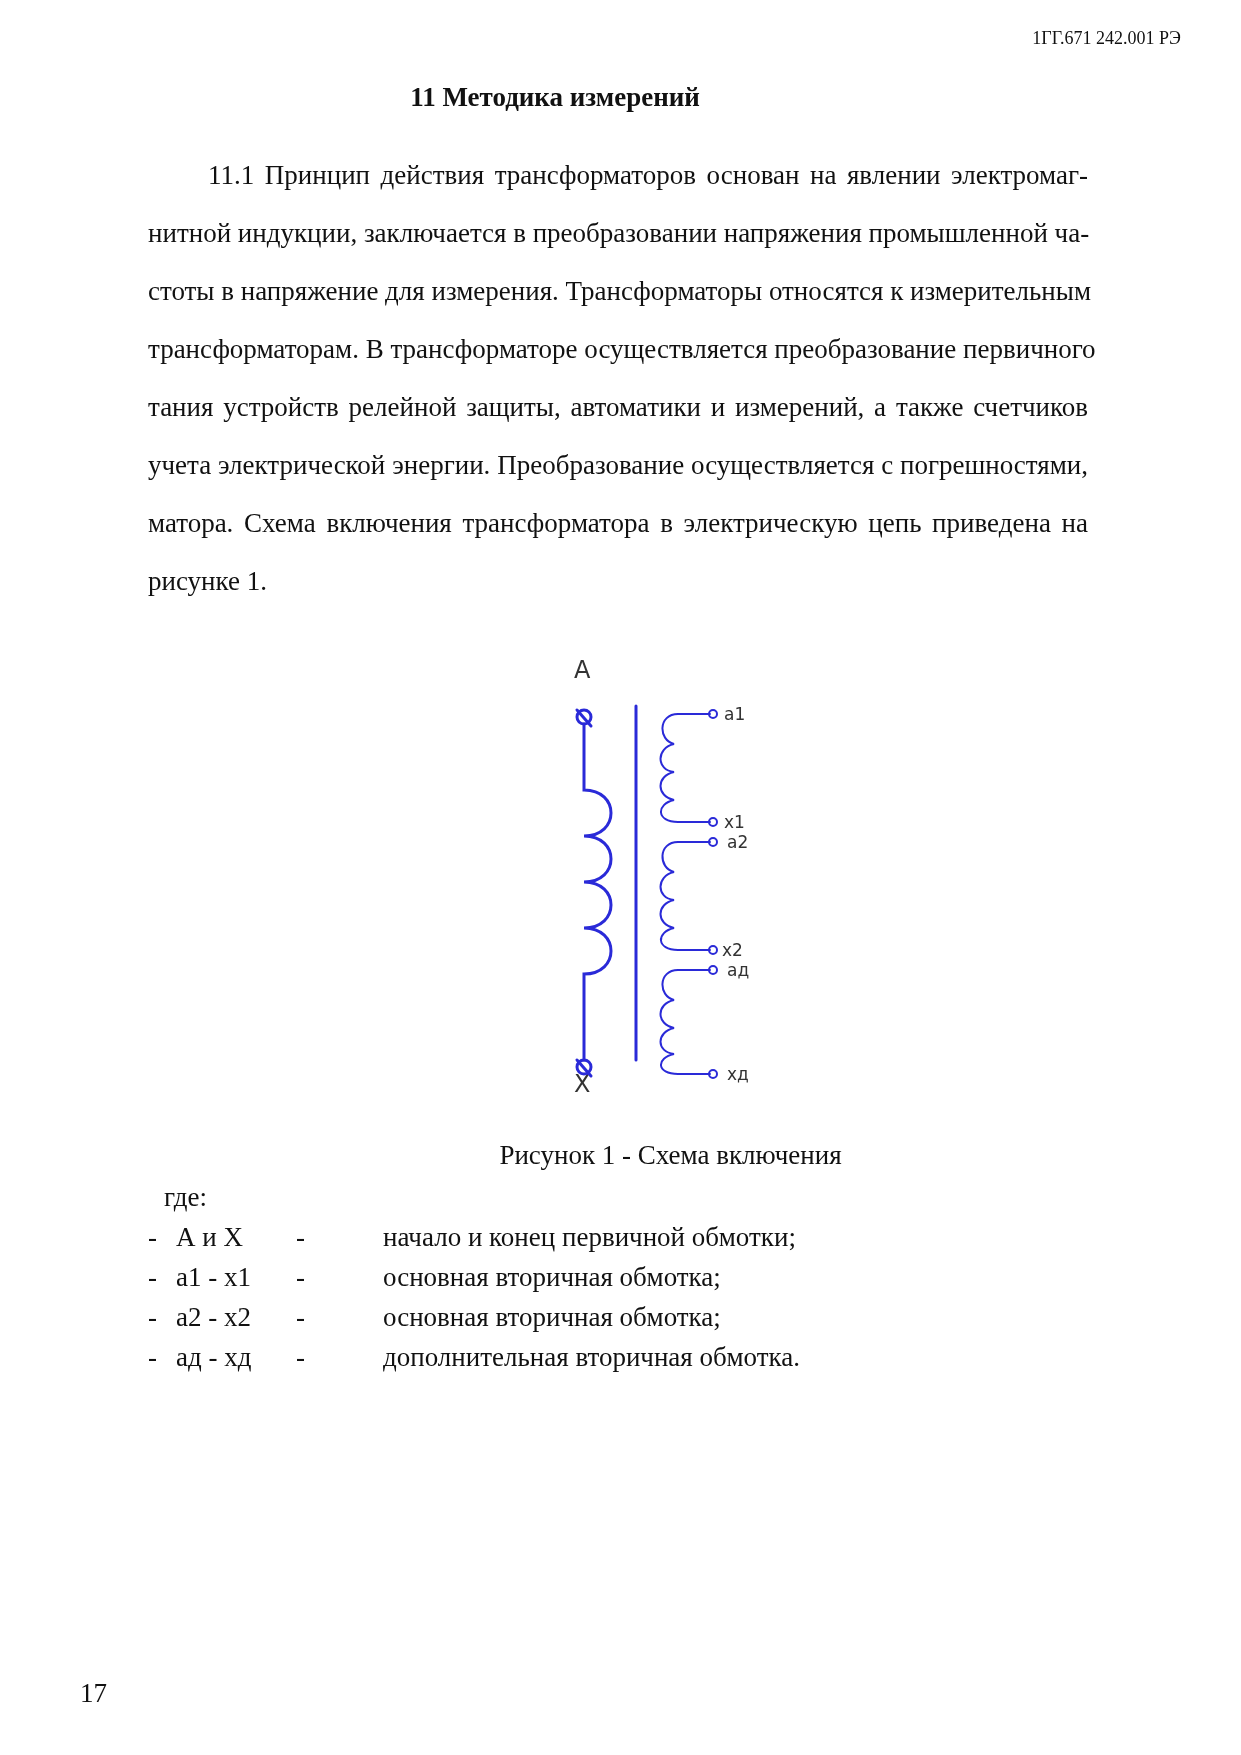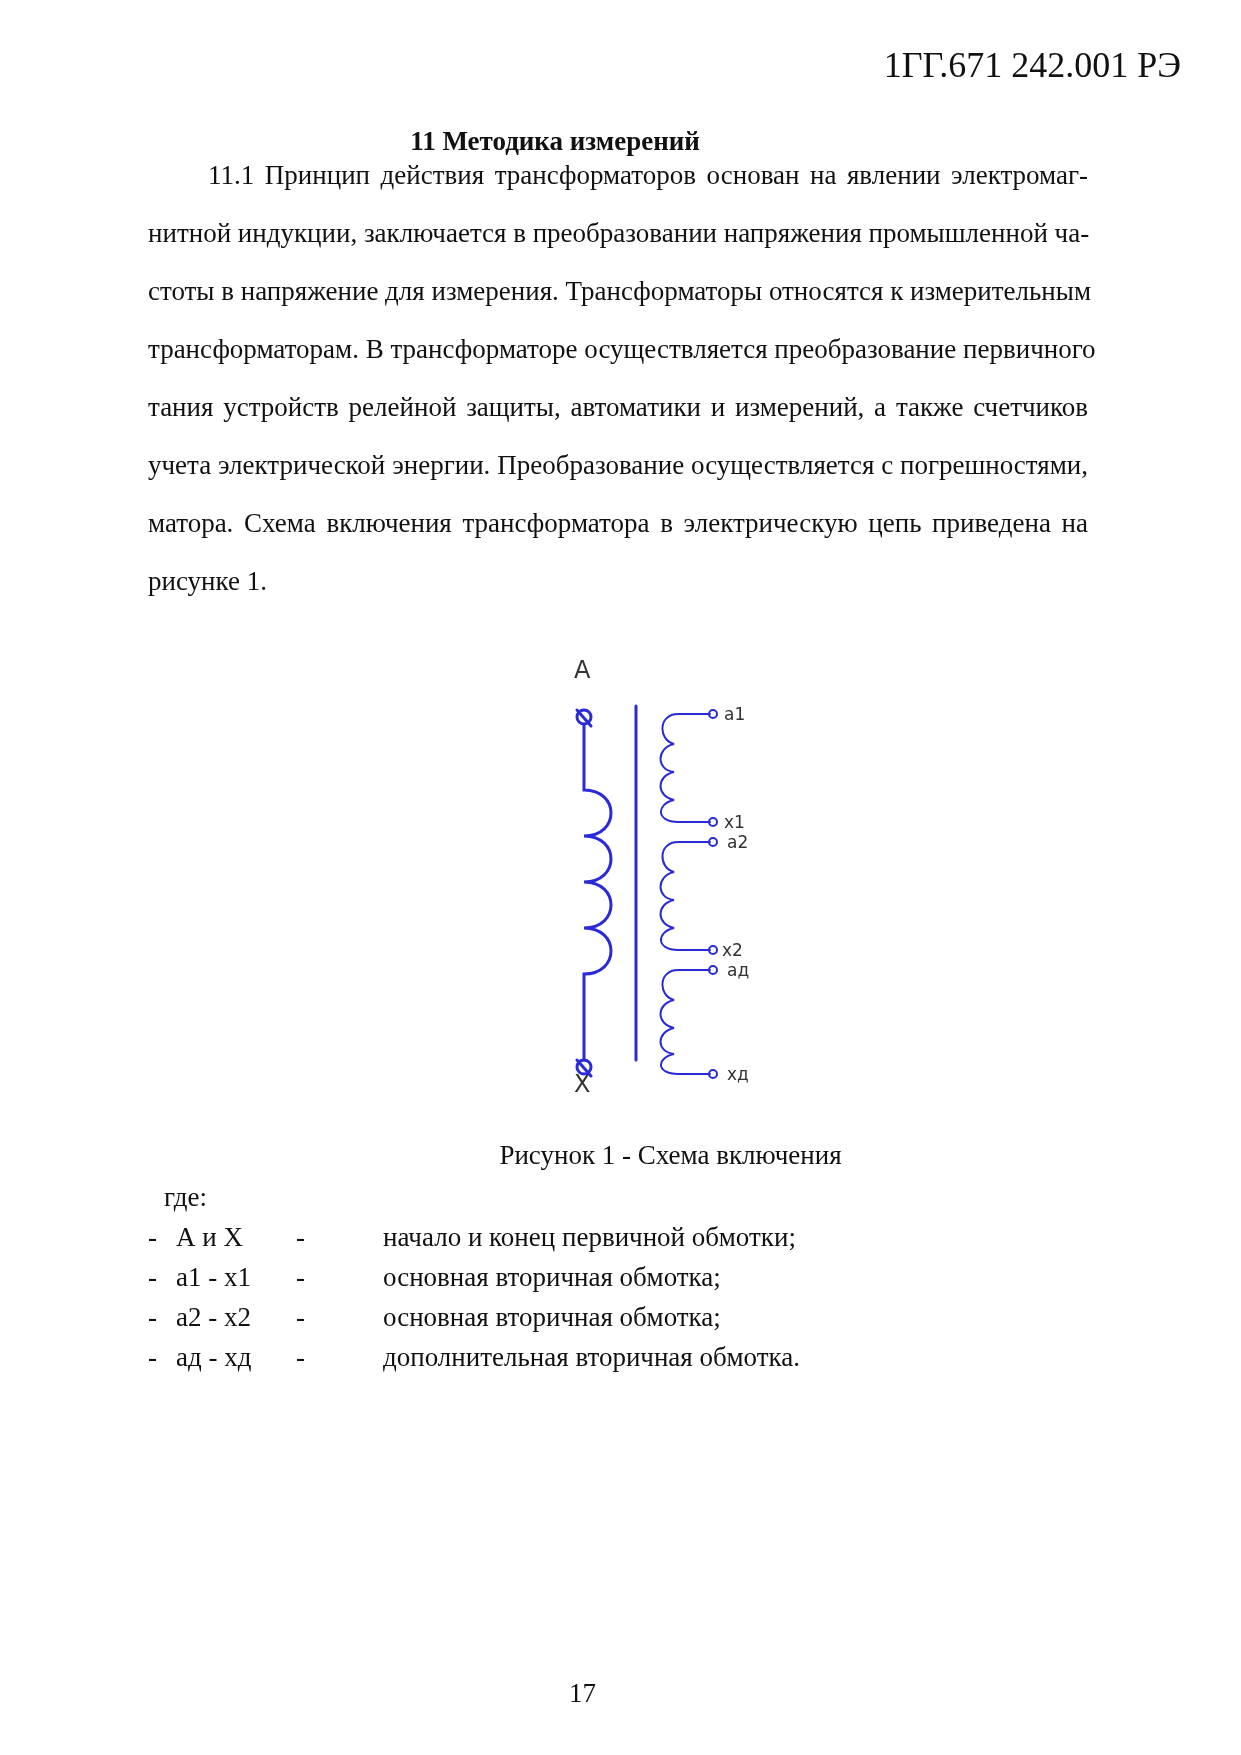--- a/index.html
+++ b/index.html
@@ -1,35 +1,35 @@
 <!DOCTYPE html>
 <html><head>
 <meta charset="utf-8">
 <style>
   html, body { margin:0; padding:0; background:#ffffff; }
   body { width:1241px; height:1755px; position:relative; overflow:hidden;
          font-family:"Liberation Serif","DejaVu Serif",serif; color:#111; }
-  .doc-code { position:absolute; right:60px; top:44px; font-size:36px; }
+  .doc-code { position:absolute; right:60px; top:28px; font-size:18px; }
   .section-title { position:absolute; left:0; width:1010px; top:82px; text-align:center;
-                   font-weight:bold; font-size:27px; padding-left:100px; box-sizing:border-box;margin-top:44px; }
+                   font-weight:bold; font-size:27px; padding-left:100px; box-sizing:border-box; }
   .para { position:absolute; left:148px; top:140px; width:940px; font-size:27px; line-height:46px; }
   .para .line { display:block; white-space:nowrap; text-align:justify; text-align-last:justify;margin-top:12px; }
   .para .line.first { text-indent:60px; }
   .para .line.last { text-align-last:left; }
   .figure { position:absolute; left:560px; top:640px; width:240px; height:460px; }
   .caption { position:absolute; left:0; width:1241px; top:1140px; text-align:center; font-size:27px; padding-left:100px; box-sizing:border-box; }
   .where { position:absolute; left:164px; top:1182px; font-size:27px; }
   .legend { position:absolute; left:148px; top:1222px; font-size:27px; }
   .legend-row { position:relative; height:40px; }
   .legend-row span { position:absolute; top:0; white-space:nowrap; }
   .lr-dash1 { left:0; }
   .lr-term { left:28px; }
   .lr-dash2 { left:148px; }
   .lr-desc { left:235px;text-align:center; }
-  .page-num { position:absolute; left:0; width:1085px; top:1678px; text-align:center; font-size:27px; padding-left:80px; box-sizing:border-box; }
+  .page-num { position:absolute; left:0; width:1085px; top:1678px; text-align:left; font-size:27px; padding-left:80px; box-sizing:border-box; }
   svg text { font-family:"DejaVu Sans","Liberation Sans",sans-serif; }
 </style>
 </head>
 <body>
 
 <div class="doc-code">1ГГ.671 242.001 РЭ</div>
 <div class="section-title">11 Методика измерений</div>
 
 <div class="para">
   <span class="line first">11.1 Принцип действия трансформаторов основан на явлении электромаг-</span>

